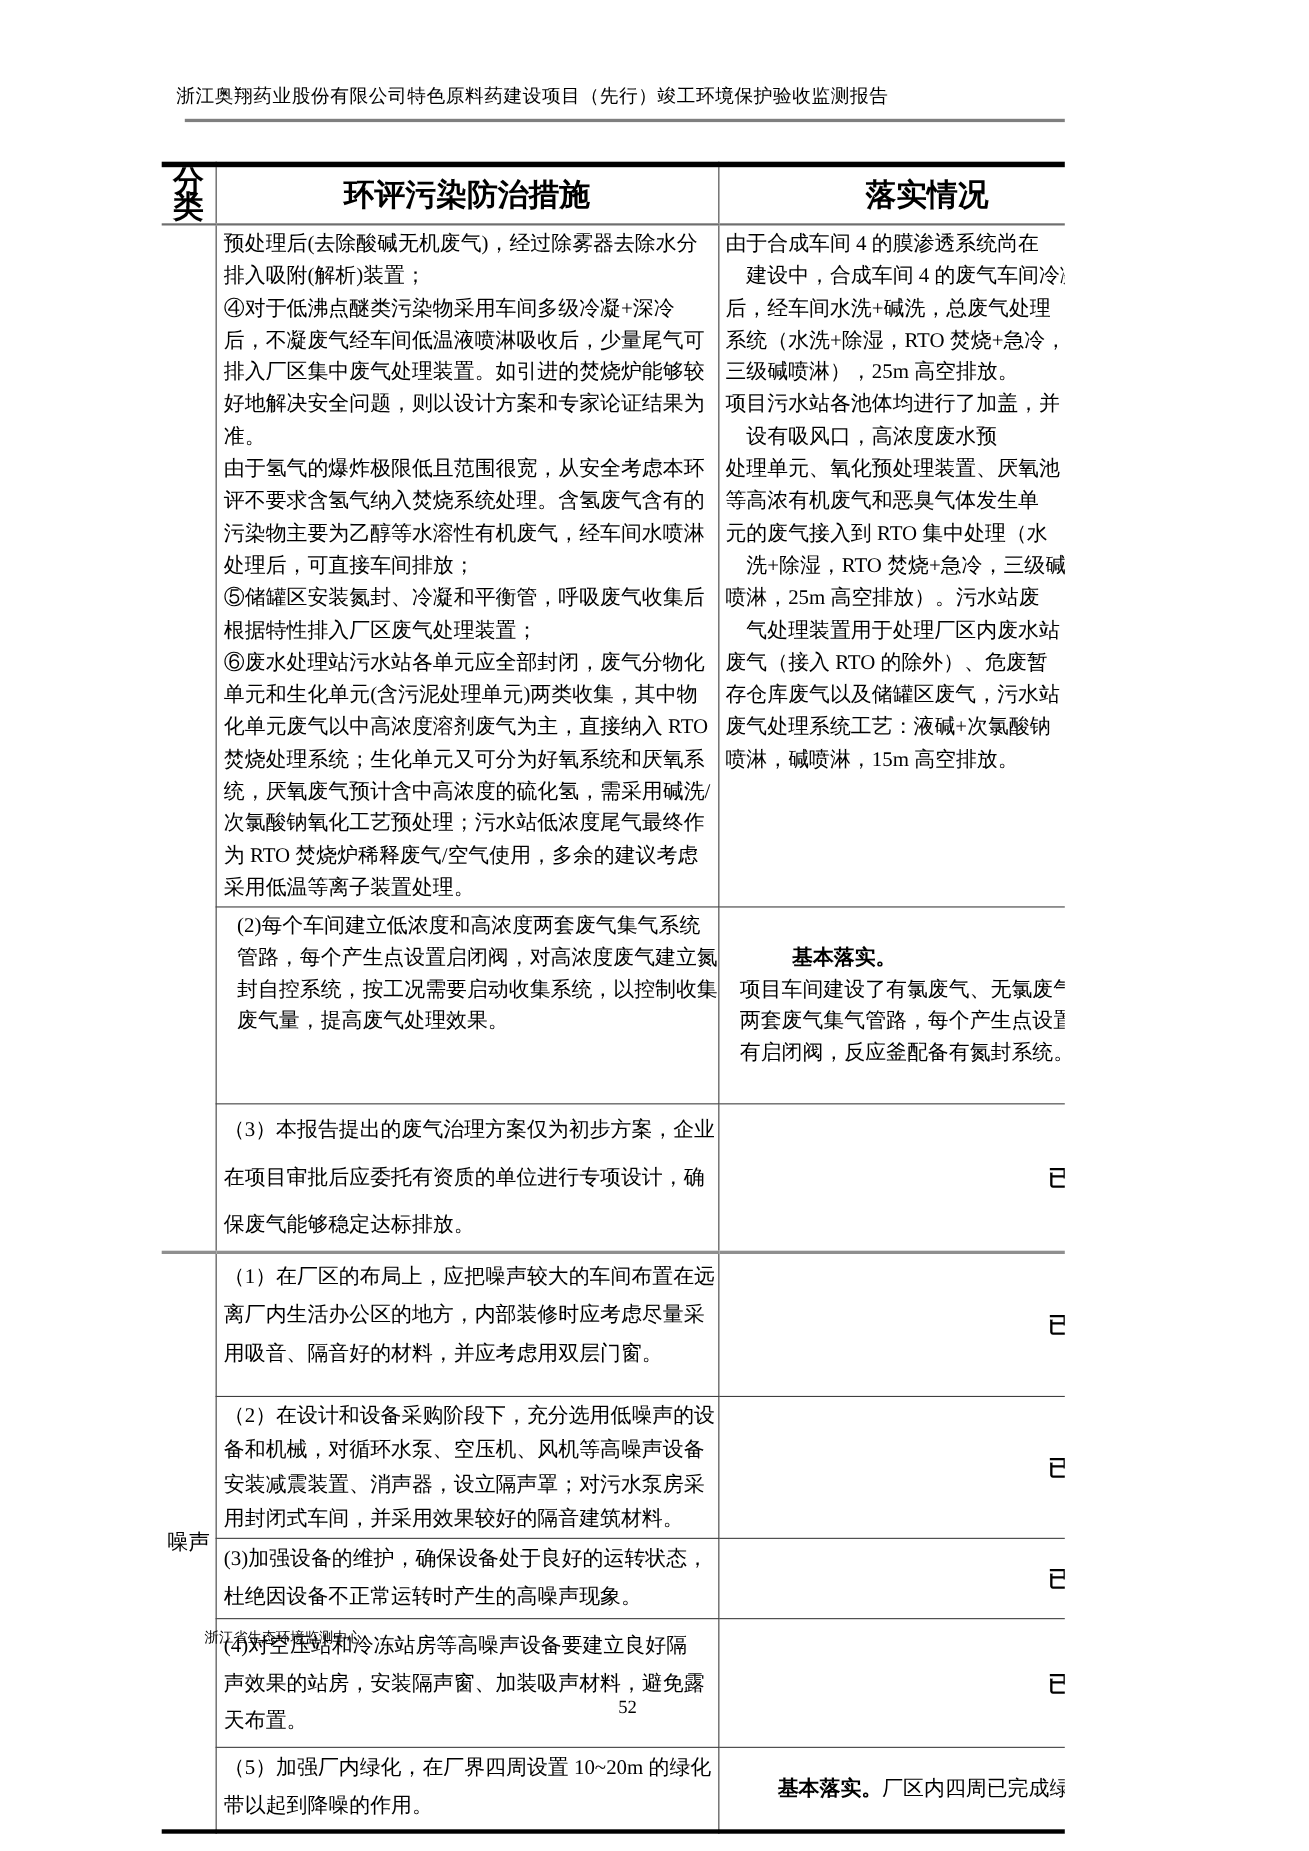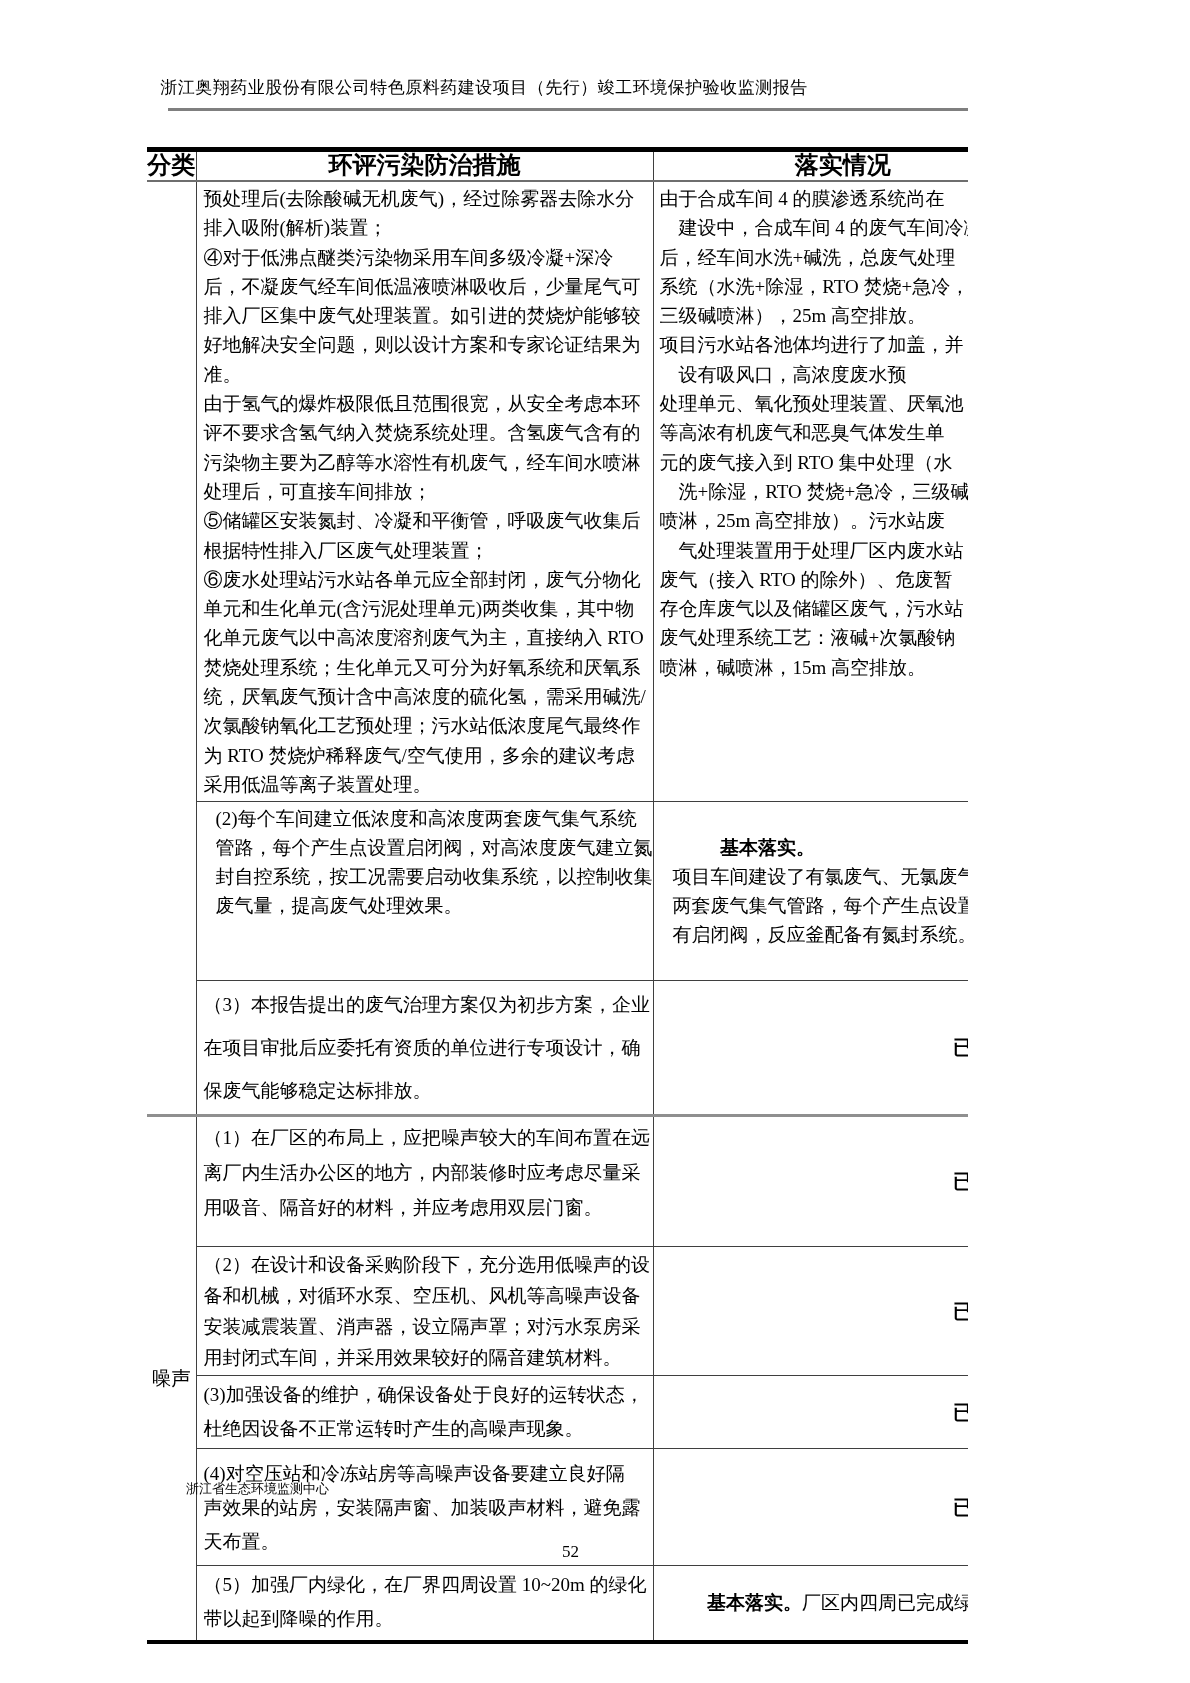--- a/index.html
+++ b/index.html
@@ -26,21 +26,21 @@
     border-top:5px solid #000;
     border-bottom:4px solid #000;
   }
   table.measures th, table.measures td {
     border:1.5px solid #3f3f3f;
     overflow:hidden;
   }
   table.measures th:first-child, table.measures td:first-child { border-left:none; }
   table.measures th:last-child,  table.measures td:last-child  { border-right:none;margin-top:23px; }
   table.measures thead th {
-    font-size:24px; font-weight:bold; text-align:center;
+    font-size:28px; font-weight:bold; text-align:center;
     padding:2px 0 3px 0; line-height:23px;
     border-bottom:2.5px solid #6e6e6e;
   }
   td.cat {
     text-align:center; vertical-align:middle;
     font-size:19.5px; padding:0;
   }
   td.measure {
     font-size:19px; vertical-align:top;
     padding:2px 4px 2px 7px;

